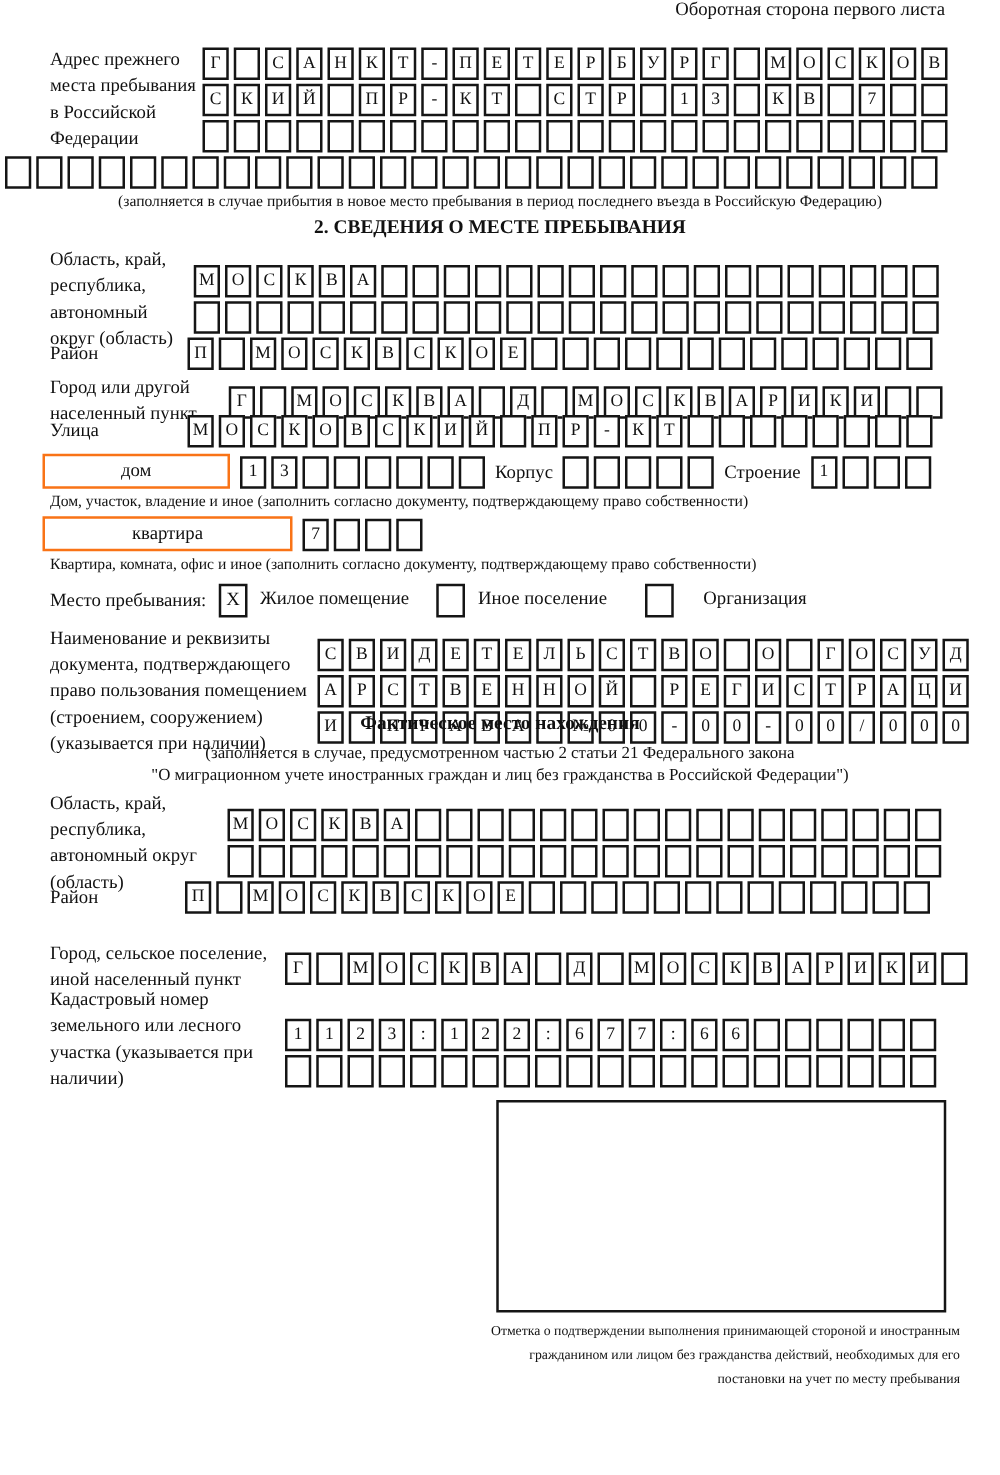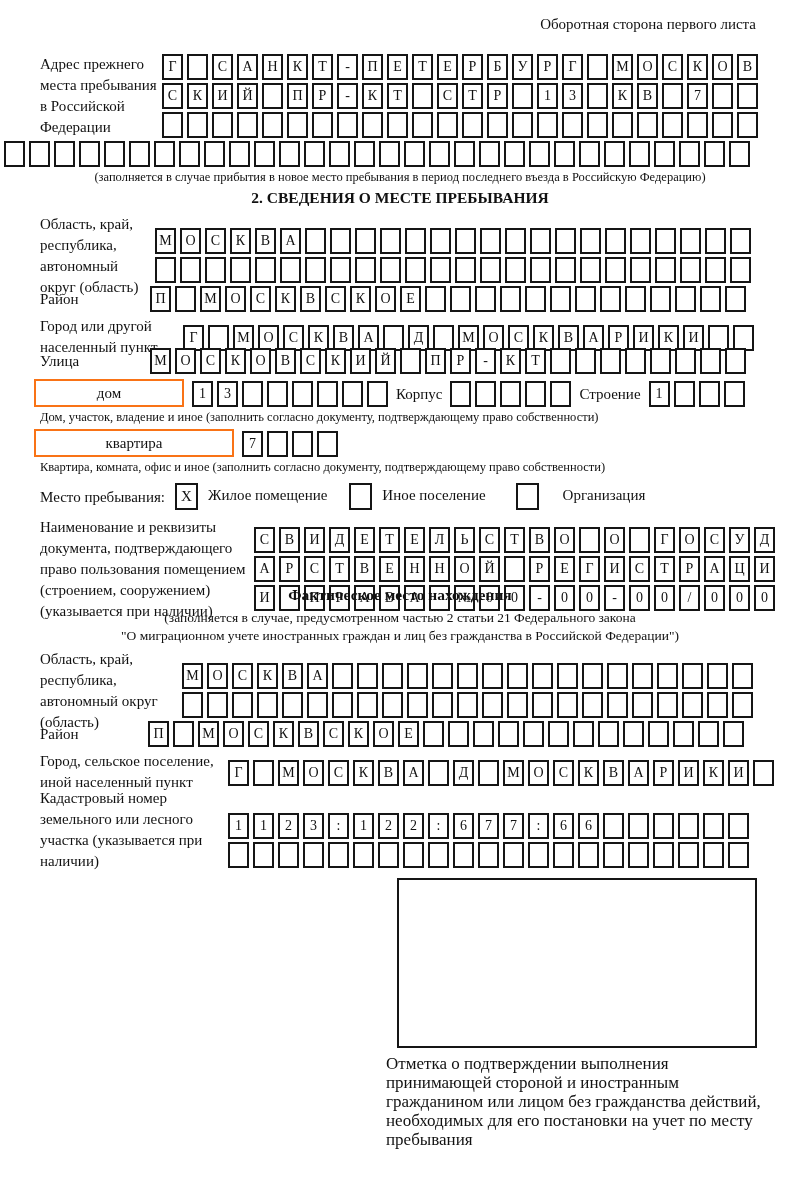--- a/index.html
+++ b/index.html
@@ -8,21 +8,21 @@
     position: relative;
     width: 800px; height: 1180px;
     margin: 0 auto;
     background: #ffffff;
     color: #111111;
     font-family: "Liberation Serif", "DejaVu Serif", serif;
     font-size: 15px;
     overflow: hidden;
   }
   .header-note {
-    padding-top: 16px;
+    padding-top: 0;
     padding-right: 44px;
     text-align: right;
     font-size: 15px;
   }
   .frow { display: flex; align-items: center; margin-left: 40px; }
   .flabel { flex: none; line-height: 21px; padding-top: 1px; }
   .cellcol { display: flex; flex-direction: column; gap: 3px; }
   .cells { display: flex; }
   .cell {
     flex: none;
@@ -72,22 +72,22 @@
     margin-right: 32px;
     margin-top: 6px;
   }
   .stamp-box {
     width: 360px; height: 170px;
     border: 2.5px solid #151515;
     margin: 0 auto;
   }
   .stamp-caption {
     margin-top: 6px;
-    text-align: left;
-    font-size: 17px;
+    text-align: right;
+    font-size: 11px;
     line-height: 19px;
   }
 </style>
 </head>
 <body>
 
 <div class="page">
 
   <div class="header-note">Оборотная сторона первого листа</div>
 
@@ -566,21 +566,21 @@
         <div class="cell"></div>
         <div class="cell"></div>
         <div class="cell"></div>
         <div class="cell"></div>
         <div class="cell"></div>
         <div class="cell"></div>
         <div class="cell"></div>
       </div>
   </div>
 
-  <div class="frow" style="margin-top:3px">
+  <div class="frow" style="margin-top:21px">
     <div class="flabel" style="width:188px">Город, сельское поселение, иной населенный пункт</div>
     <div class="cells" style="margin-top:2px">
         <div class="cell">Г</div>
         <div class="cell"></div>
         <div class="cell">М</div>
         <div class="cell">О</div>
         <div class="cell">С</div>
         <div class="cell">К</div>
         <div class="cell">В</div>
         <div class="cell">А</div>

